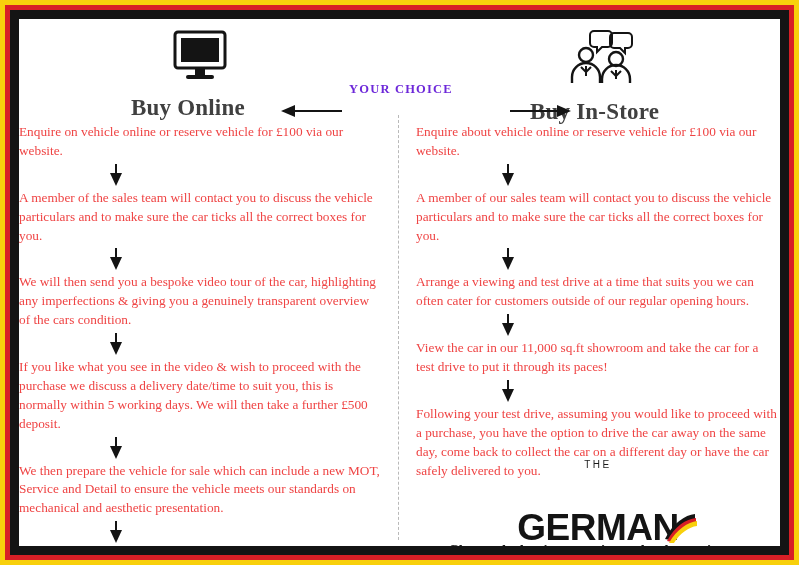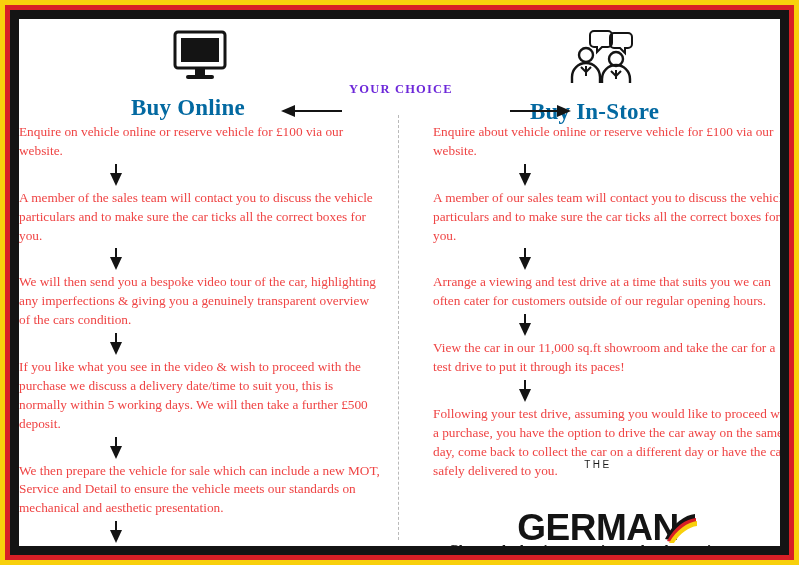--- a/index.html
+++ b/index.html
@@ -66,21 +66,21 @@
   .people-icon {
     position: absolute;
     left: 545px;
     top: 10px;
   }
   .title {
     position: absolute;
     font-family: "Liberation Serif", serif;
     font-size: 23px;
     font-weight: bold;
-    color: #0369a1;
+    color: #404040;
     letter-spacing: 0.2px;
     white-space: nowrap;
   }
   .title-left {
     left: 112px;
     top: 76px;
   }
   .title-right {
     left: 511px;
     top: 80px;
@@ -103,21 +103,21 @@
   .choice-arrow.left { left: 262px; }
   .choice-arrow.right { left: 490px; }
 
   
   .col {
     position: absolute;
     top: 104px;
     width: 364px;
   }
   .col-left { left: 0px; }
-  .col-right { left: 397px; margin-left: 17px; }
+  .col-right { left: 397px; }
 
   .step {
     font-size: 13.3px;
     line-height: 1.42;
     color: #ef4444;
     text-align: left;
   }
   .step-arrow {
     text-align: center;
     margin: 3px 0 3px 0;

